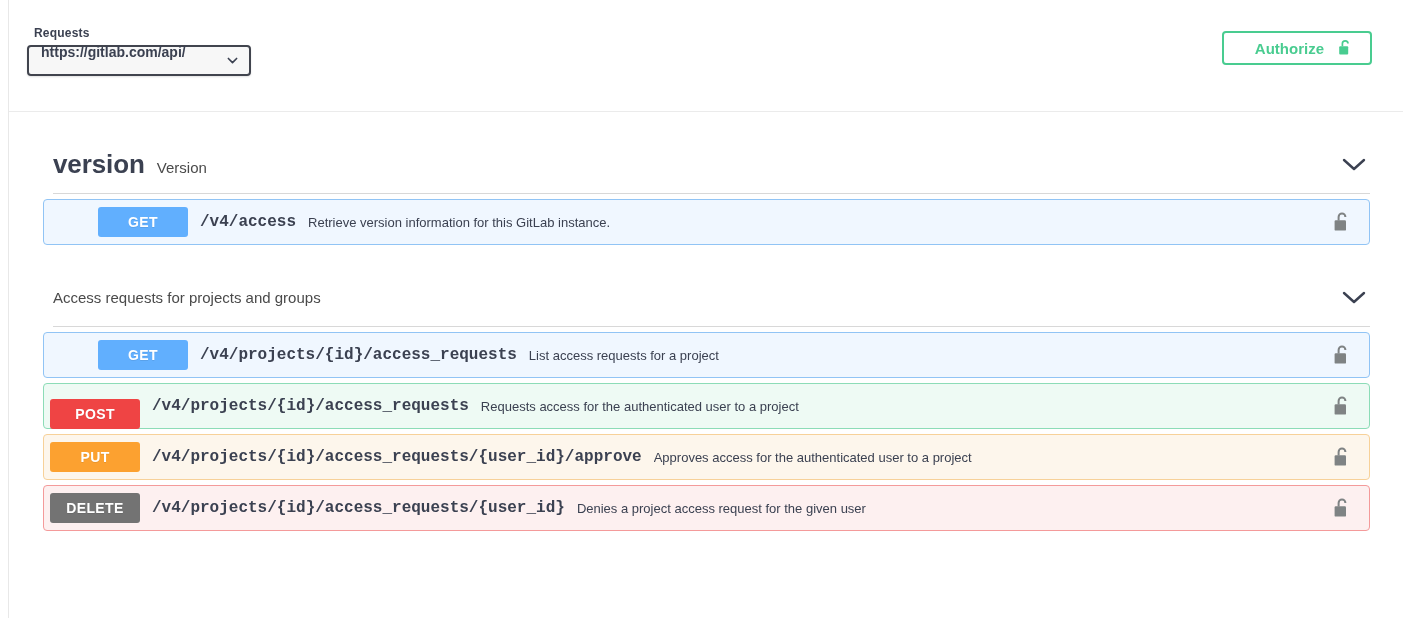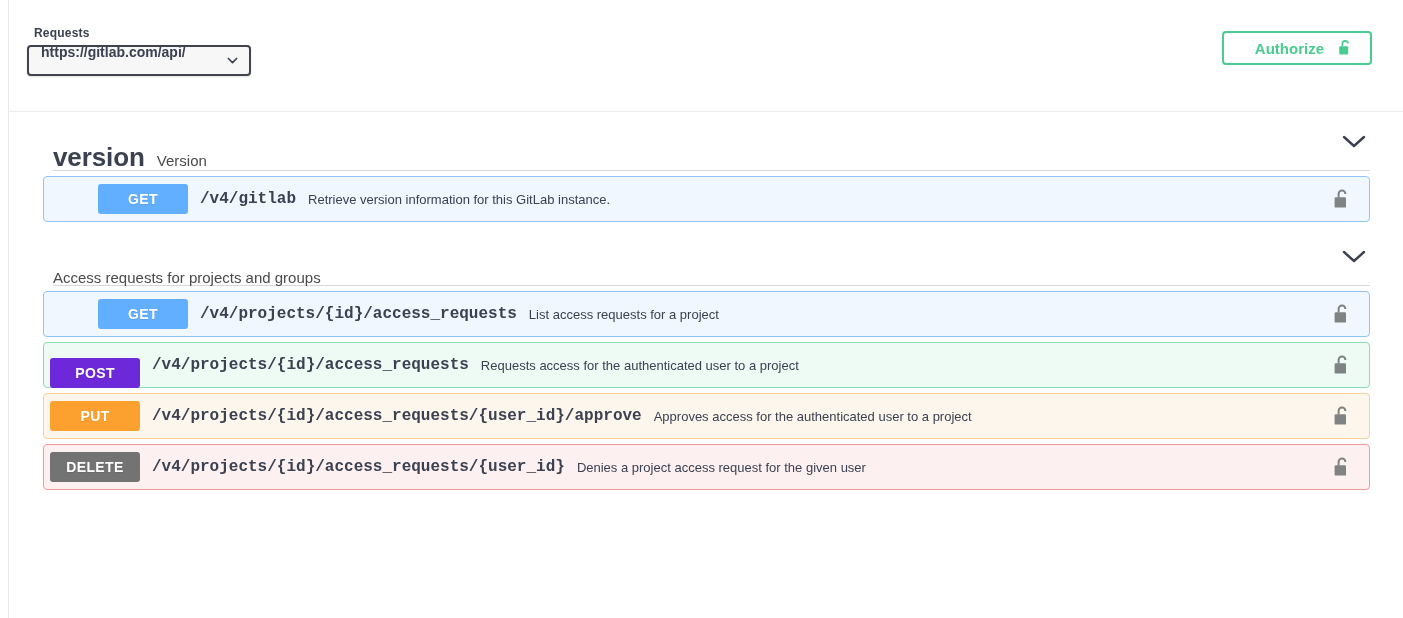--- a/index.html
+++ b/index.html
@@ -100,24 +100,25 @@
   .content {
     position: absolute;
     left: 9px; top: 112px; right: 0; bottom: 0;
     overflow: hidden;
   }
   .tag-section { margin: 0; }
 
   .tag-header {
     position: relative;
     display: flex;
-    align-items: flex-end;
+    align-items: center;
     padding: 0 24px 0 44px;
     height: 58px;
     cursor: pointer;
+    margin-top: 23px;
   }
   .tag-header-inner {
     display: flex;
     align-items: baseline;
     gap: 12px;
   }
   .tag-name {
     font-size: 26px;
     font-weight: bold;
     color: #3b4151;
@@ -190,21 +191,21 @@
   .op-lock {
     position: absolute;
     right: 18px;
     top: 50%;
     margin-top: -11px;
     width: 18px; height: 22px;
   }
 
   
   .m-get    { background: #61affe; }
-  .m-post   { background: #6d28d9; margin-top: 15px; }
+  .m-post   { background: #ef4444; margin-top: 15px; }
   .m-put    { background: #fca130; }
   .m-delete { background: #737373; }
 
   .ob-get    { background: #f0f7ff; border-color: #91c4f5; padding-left: 48px; }
   .ob-post   { background: #eefaf4; border-color: #8cdcb7; }
   .ob-put    { background: #fdf6ec; border-color: #f7d199; }
   .ob-delete { background: #fdf0f0; border-color: #f49a9a; }
 </style>
 </head>
 <body>
@@ -252,21 +253,21 @@
           <svg width="26" height="15" viewBox="0 0 26 15" aria-hidden="true">
             <path d="M3 3 L13 12 L23 3" fill="none" stroke="#3b4151" stroke-width="2.4" stroke-linecap="round" stroke-linejoin="round"></path>
           </svg>
         </span>
       </div>
       <div class="tag-rule"></div>
 
       <div class="ops">
         <div class="opblock ob-get">
           <span class="op-method m-get">GET</span>
-          <span class="op-path">/v4/gitlab</span>
+          <span class="op-path">/v4/access</span>
           <span class="op-summary">Retrieve version information for this GitLab instance.</span>
           <span class="op-lock">
             <svg width="18" height="22" viewBox="0 0 18 22" aria-hidden="true">
               <path d="M5.6 9.4 V5.9 a3.4 3.4 0 0 1 6.8 0" fill="none" stroke="#7f8384" stroke-width="2"></path>
               <rect x="1.6" y="9.2" width="11.4" height="10.4" rx="1.2" fill="#7f8384"></rect>
             </svg>
           </span>
         </div>
       </div>
     </div>

